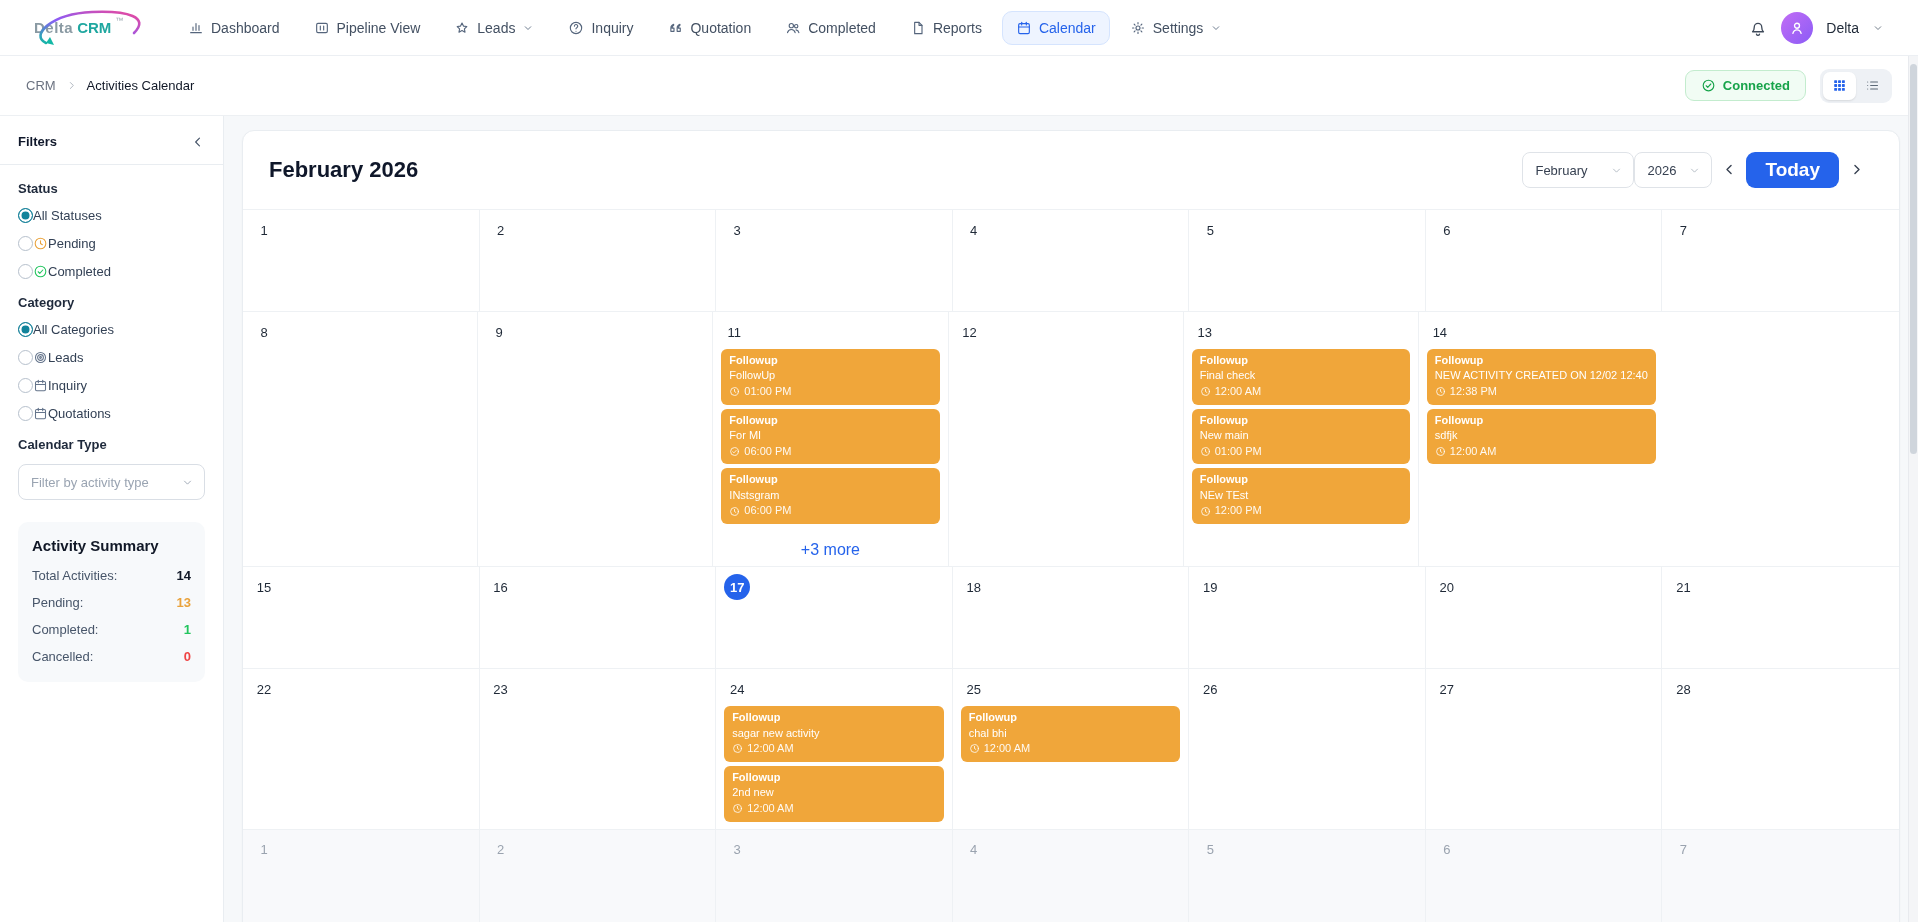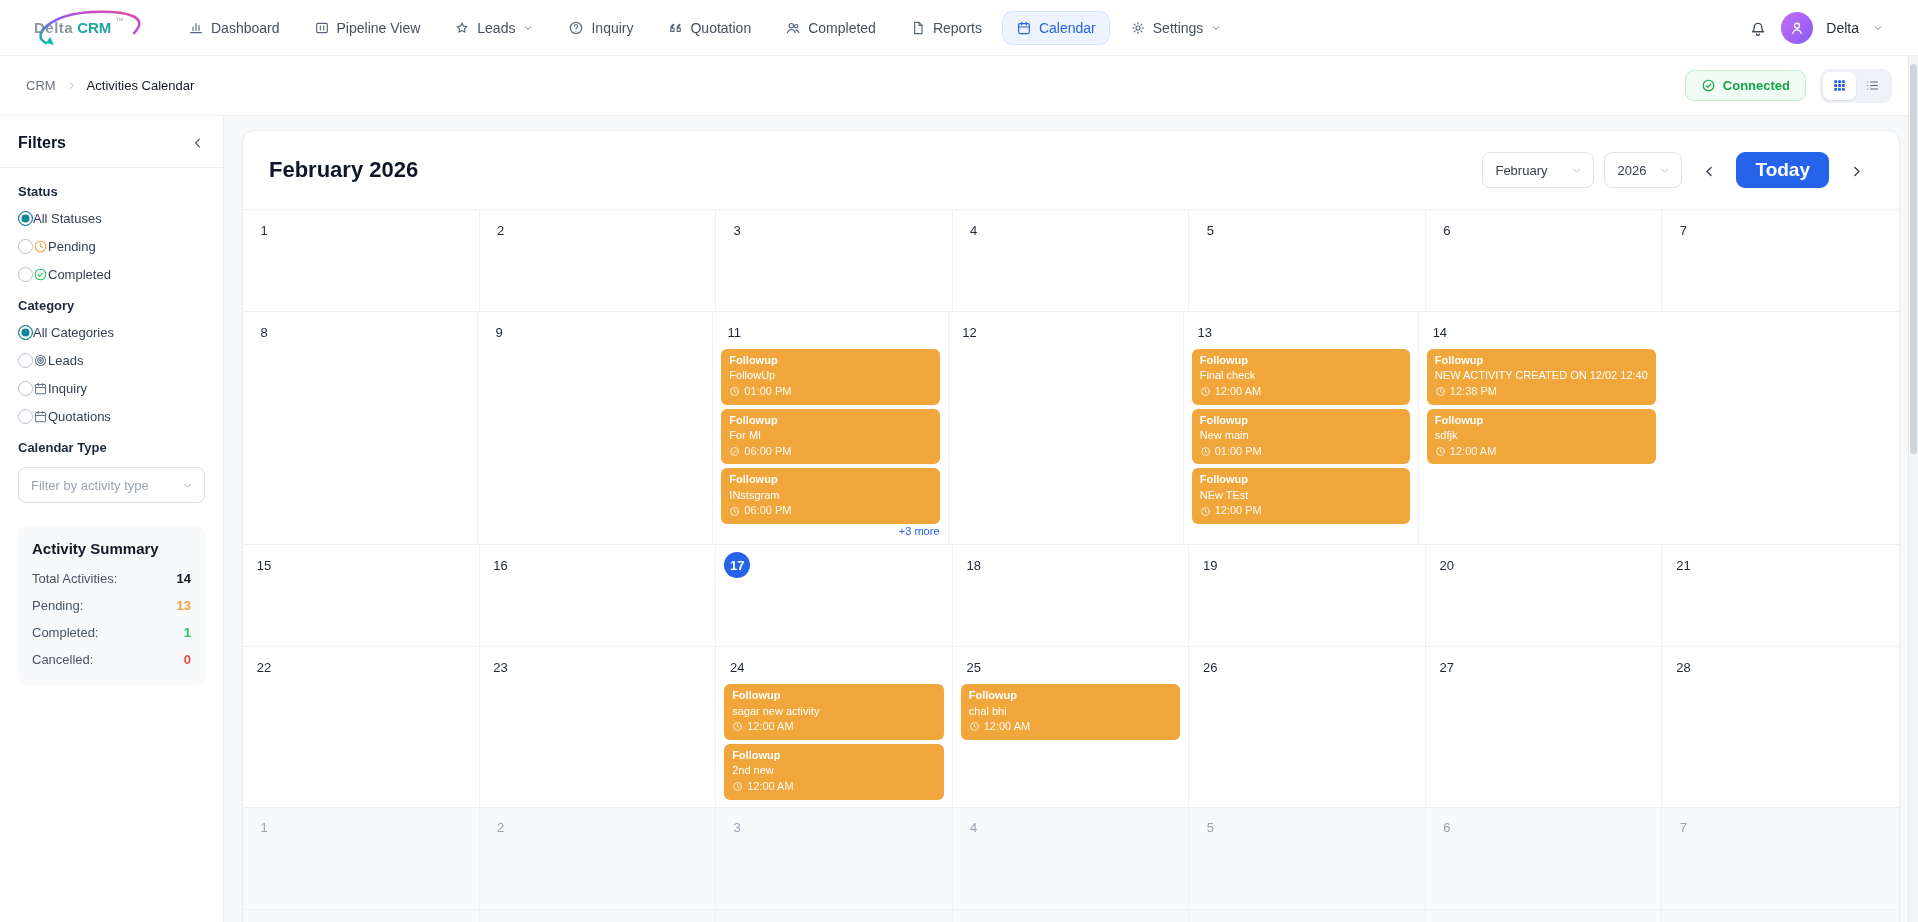--- a/index.html
+++ b/index.html
@@ -50,21 +50,21 @@
   .tbtn{width:33px;height:28px;display:flex;align-items:center;justify-content:center;border-radius:7px;
     color:#5b6876;cursor:pointer}
   .tbtn.active{background:#fff;box-shadow:0 1px 2px rgba(0,0,0,.1);color:#2563eb}
   .tbtn svg{width:15px;height:15px}
   .tbtn .fillic rect{fill:currentColor;stroke:none}
 
   
   .content{display:flex;height:806px}
   .sidebar{width:224px;background:#fff;border-right:1px solid #e9edf1;padding:18px 18px 0;flex-shrink:0}
   .f-head{display:flex;justify-content:space-between;align-items:center}
-  .f-title{font-size:16px;font-weight:700;color:#0f172a}
+  .f-title{font-size:13px;font-weight:700;color:#0f172a}
   .collapse-btn{color:#475569;cursor:pointer}
   .collapse-btn svg{width:14px;height:14px;stroke-width:2}
   .f-divider{border-bottom:1px solid #e9edf1;margin:15px -18px 6px}
   .f-section-label{font-size:13px;font-weight:700;color:#1e293b;margin:16px 0 12px}
   .opt{display:flex;align-items:center;margin-bottom:13px;font-size:13px;color:#334155;cursor:pointer}
   .opt .ic svg{width:15px;height:15px}
   .radio{width:15px;height:15px;border-radius:50%;border:1.5px solid #b6c0cc;background:#fff;flex-shrink:0}
   .radio.sel{border-color:#0e7c96;background:#12849b;box-shadow:inset 0 0 0 2.5px #fff}
   .select{height:36px;border:1px solid #d9dee5;border-radius:8px;background:#fff;display:flex;
     align-items:center;justify-content:space-between;padding:0 10px 0 12px;font-size:13px;color:#9aa4b2;cursor:pointer}
@@ -73,21 +73,21 @@
   .summary-title{font-size:15px;font-weight:700;color:#111827;margin-bottom:14px}
   .srow{display:flex;justify-content:space-between;font-size:13px;color:#475569;margin-bottom:12px}
   .srow .val{font-weight:700}
 
   
   .main{flex:1;padding:14px 18px 0;overflow:hidden}
   .card{background:#fff;border:1px solid #e9edf1;border-radius:12px;box-shadow:0 1px 2px rgba(16,24,40,.04);
     height:940px;overflow:hidden}
   .card-head{display:flex;align-items:center;justify-content:space-between;padding:21px 26px}
   .cal-title{font-size:22px;font-weight:700;color:#0f172a}
-  .controls{display:flex;align-items:flex-end;gap:10px}
+  .controls{display:flex;align-items:flex-start;}
   .selectbox{height:36px;border:1px solid #dfe3e8;border-radius:8px;background:#fff;display:flex;
     align-items:center;justify-content:space-between;font-size:13px;color:#374151;
     padding:0 10px 0 12px;cursor:pointer}
   .selectbox .ic svg{width:13px;height:13px;color:#b0b8c2}
   .selectbox.month{width:112px}.selectbox.year{width:78px}
   .navbtn{width:34px;height:34px;display:flex;align-items:center;justify-content:center;color:#374151;cursor:pointer}
   .navbtn svg{width:15px;height:15px;stroke-width:2.2}
   .today-btn{height:36px;padding:4px 19px;background:#2563eb;color:#fff;border:none;border-radius:9px;
     font-size:19px;font-weight:600;font-family:inherit;cursor:pointer}
 
@@ -98,21 +98,21 @@
   .cell.other{background:#f8f9fb}
   .daynum{display:inline-flex;align-items:center;justify-content:center;width:26px;height:26px;
     font-size:13px;font-weight:500;color:#1f2937;border-radius:50%}
   .cell.other .daynum{color:#9aa3af}
   .daynum.today{background:#2563eb;color:#fff;font-weight:700}
   .chip{background:#f0a63a;border-radius:6px;padding:4px 8px 5px;margin-top:4px;color:#fff;overflow:hidden}
   .chip .t{font-size:11px;font-weight:700;line-height:1.4;white-space:nowrap;overflow:hidden}
   .chip .s{font-size:11px;line-height:1.4;white-space:nowrap;overflow:hidden}
   .chip .tm{display:flex;align-items:center;gap:4px;font-size:11px;line-height:1.45;color:rgba(255,255,255,.93)}
   .chip .tm .ic svg{width:11px;height:11px;stroke:rgba(255,255,255,.93);stroke-width:1.9}
-  .more{font-size:11px;color:#2563eb;text-align:right;margin-top:1px;cursor:pointer}
+  .more{font-size:16px;color:#2563eb;text-align:center;margin-top:17px;cursor:pointer}
 
   .scroll-track{position:fixed;right:0;top:56px;bottom:0;width:10px;background:#f4f5f7;border-left:1px solid #e8eaee;z-index:5}
   .scroll-thumb{position:absolute;left:1px;right:1px;top:8px;height:390px;border-radius:5px;background:#cfd5dc}
 </style>
 </head>
 <body>
 
 <header class="navbar">
   <div class="logo">
     <svg class="swoosh" viewBox="0 0 128 44">

